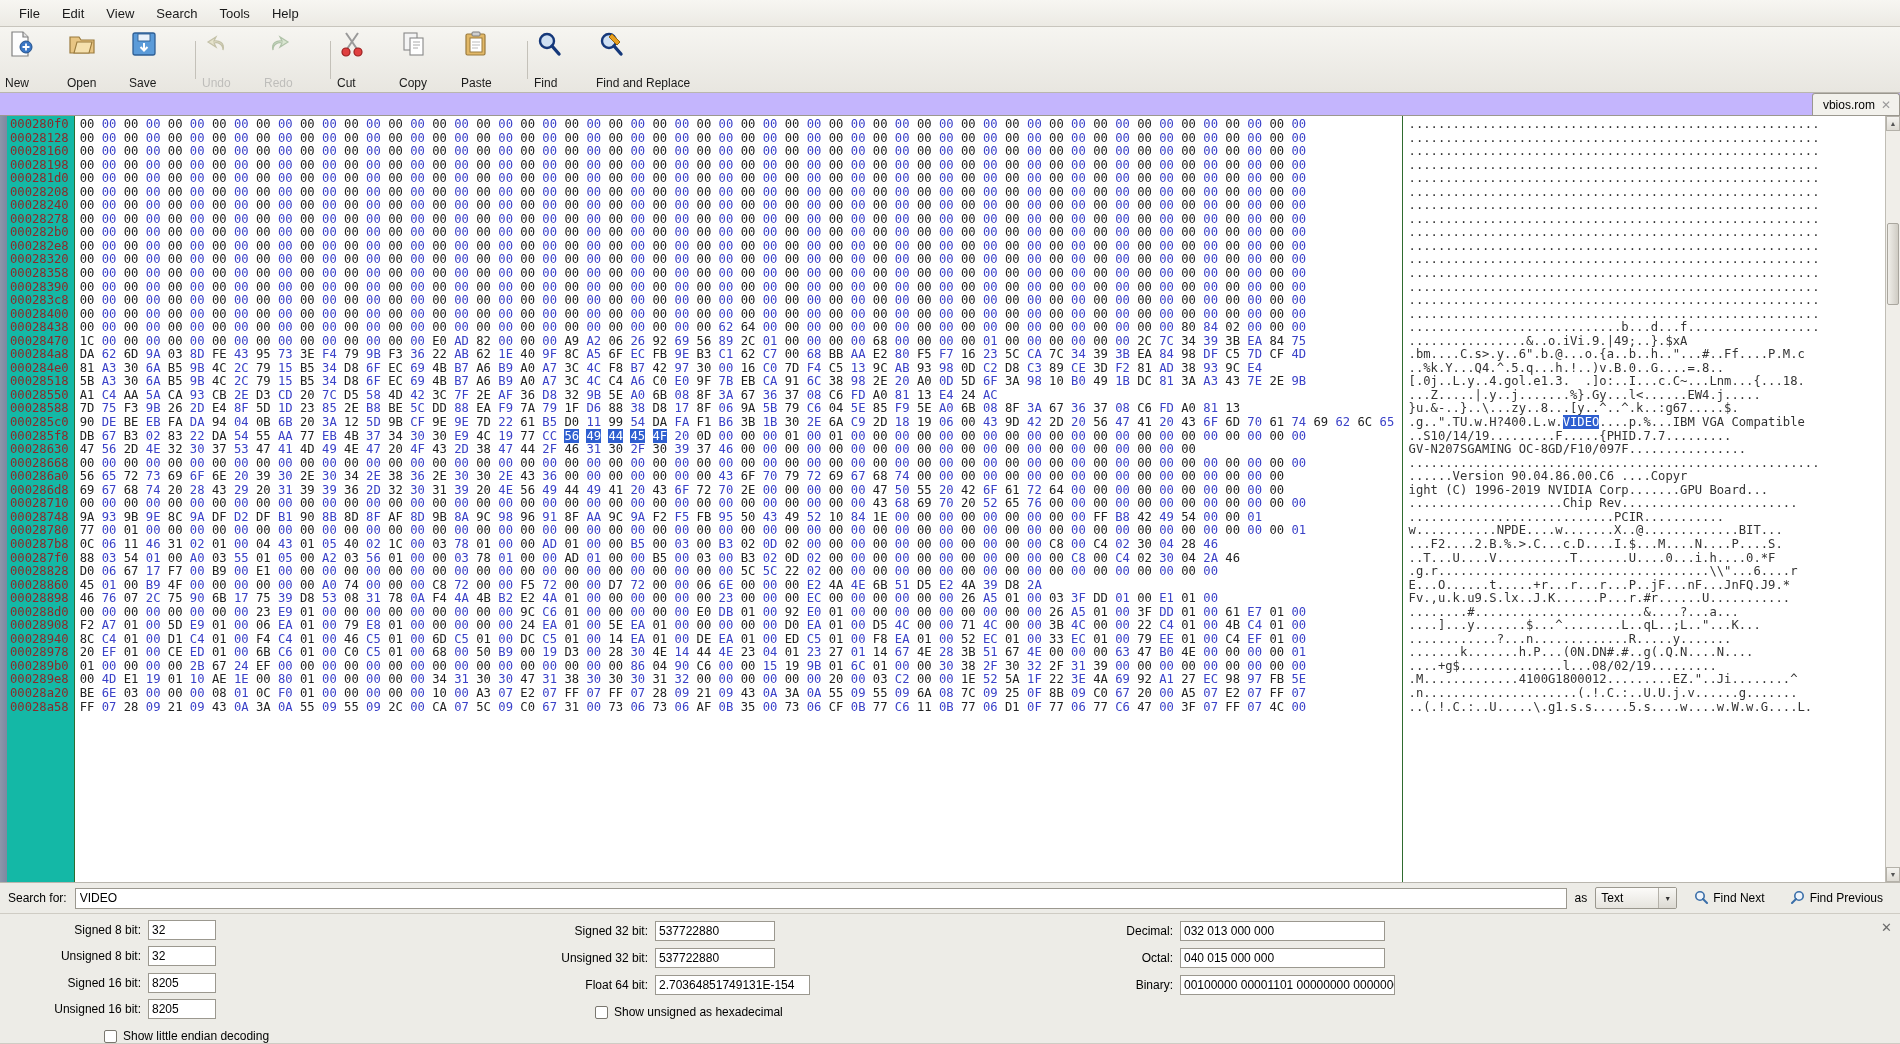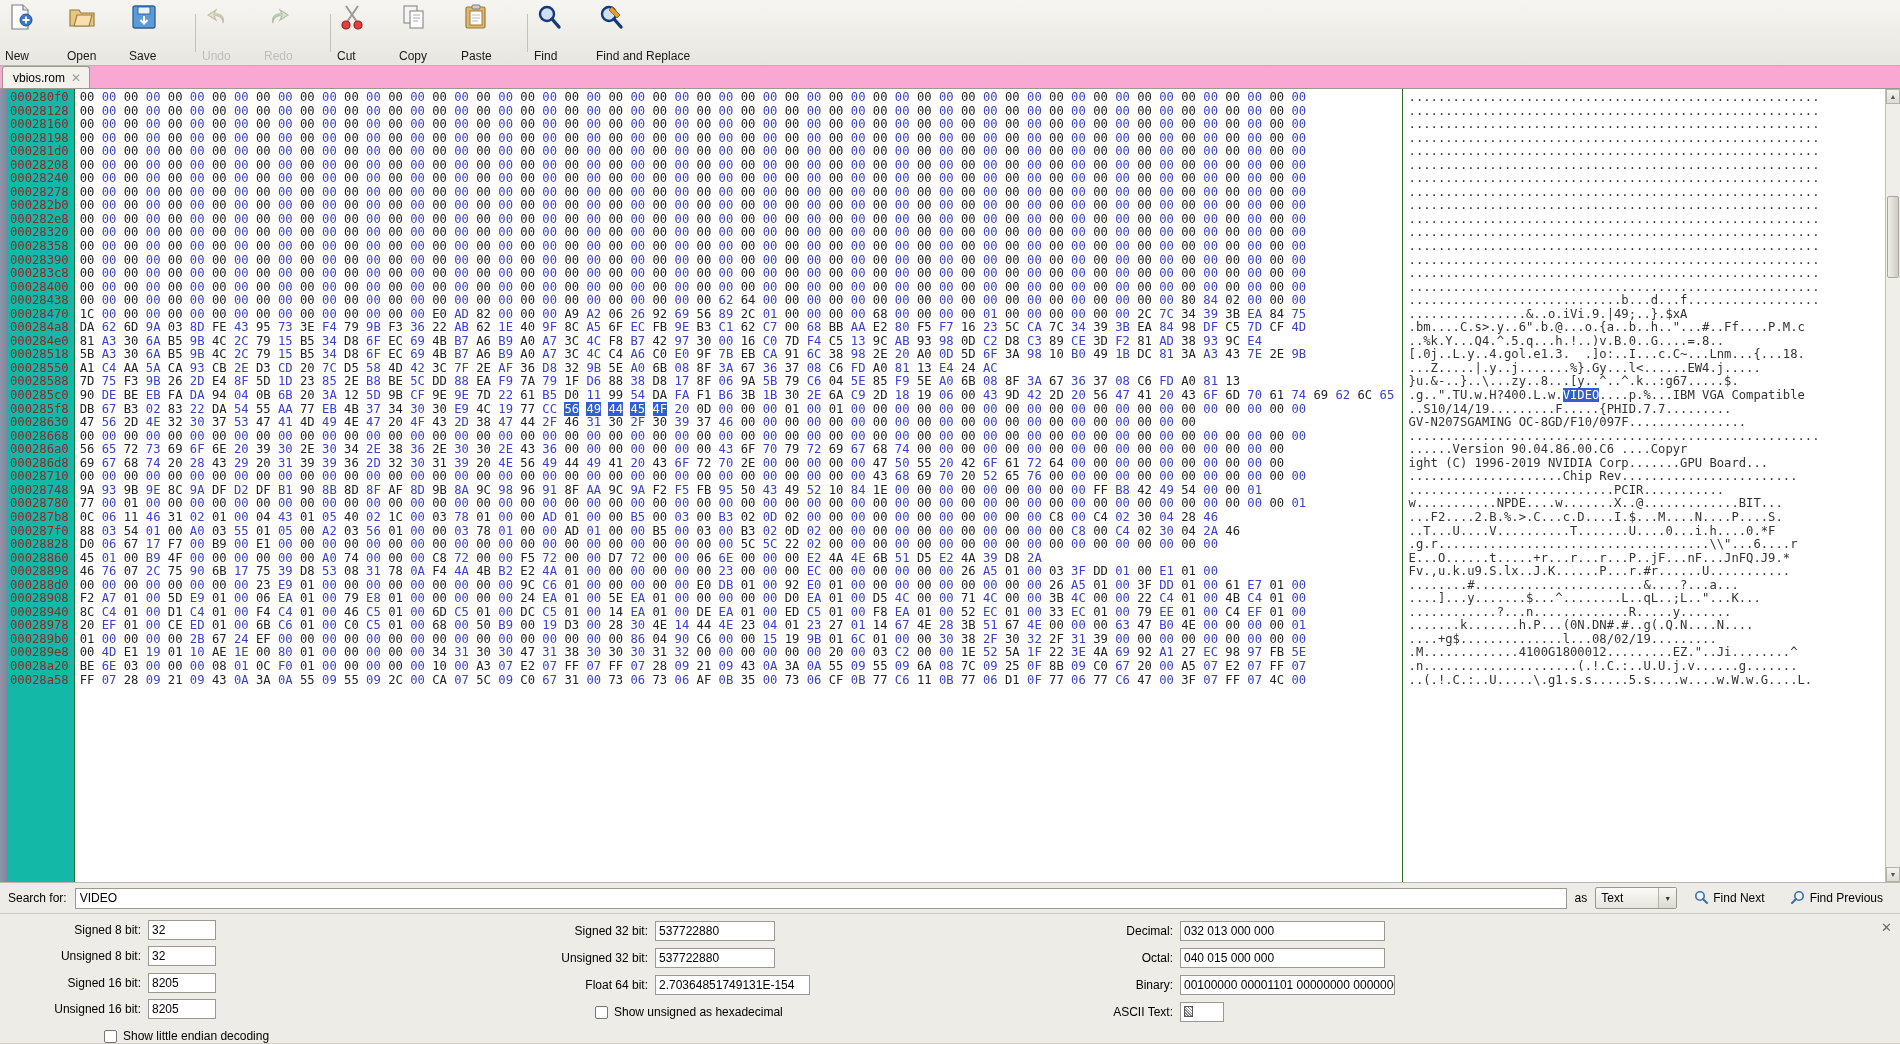--- a/index.html
+++ b/index.html
@@ -61,23 +61,24 @@
     width: 1px; height: 38px;
     background: #c4c1b9;
     margin: 0 5px;
   }
   .tb-wide { width: 112px; }
 
   
   .tabstrip {
     height: 23px;
     display: flex; align-items: flex-end;
-    background: #f9a8d4;
+    background: #c4b5fd;
     border-bottom: 1px solid #9b988f;
     flex: 0 0 auto;
+    justify-content: flex-end;
   }
   .tab {
     height: 22px;
     display: flex; align-items: center; gap: 6px;
     padding: 0 8px 0 10px;
     background: #f2f1ec;
     border: 1px solid #9b988f;
     border-bottom: none;
     border-top-left-radius: 3px; border-top-right-radius: 3px;
     font-size: 12px;
@@ -289,20 +290,28 @@
   }
   .st-spacer { flex: 1 1 auto; }
   .st-cell { padding: 0 16px; white-space: nowrap; }
   .st-ins { padding-left: 10px; }
 </style>
 </head>
 <body>
 
 <div id="app">
 
+  <div class="menubar">
+    <div class="menu-item">File</div>
+    <div class="menu-item">Edit</div>
+    <div class="menu-item">View</div>
+    <div class="menu-item">Search</div>
+    <div class="menu-item">Tools</div>
+    <div class="menu-item">Help</div>
+  </div>
 
   <div class="toolbar">
 
     <div class="tb-btn">
       <span class="tb-icon">
         <svg width="28" height="28" viewBox="0 0 28 28">
           <path d="M6 2h11l5 5v19H6z" fill="#fdfdfd" stroke="#808080" stroke-width="1.2"></path>
           <path d="M17 2v5h5" fill="#e2e2e2" stroke="#808080" stroke-width="1.2"></path>
           <circle cx="20" cy="17" r="6" fill="#3a76c4" stroke="#24518c" stroke-width="1"></circle>
           <path d="M20 13.5v7M16.5 17h7" stroke="#fff" stroke-width="1.8"></path>
@@ -515,23 +524,17 @@
         <span class="insp-field f-xl">032 013 000 000</span>
       </div>
       <div class="insp-row">
         <span class="insp-label">Octal:</span>
         <span class="insp-field f-xl">040 015 000 000</span>
       </div>
       <div class="insp-row">
         <span class="insp-label">Binary:</span>
         <span class="insp-field f-bin">00100000 00001101 00000000 00000000</span>
       </div>
-      <div class="insp-row">
-        <span class="insp-label">ASCII Text:</span>
-        <span class="insp-field f-ascii">
-            <span class="ascii-box-glyph"></span>
-          </span>
-      </div>
     </div>
   </div>
 
 
 </div>
 
 </body></html>

